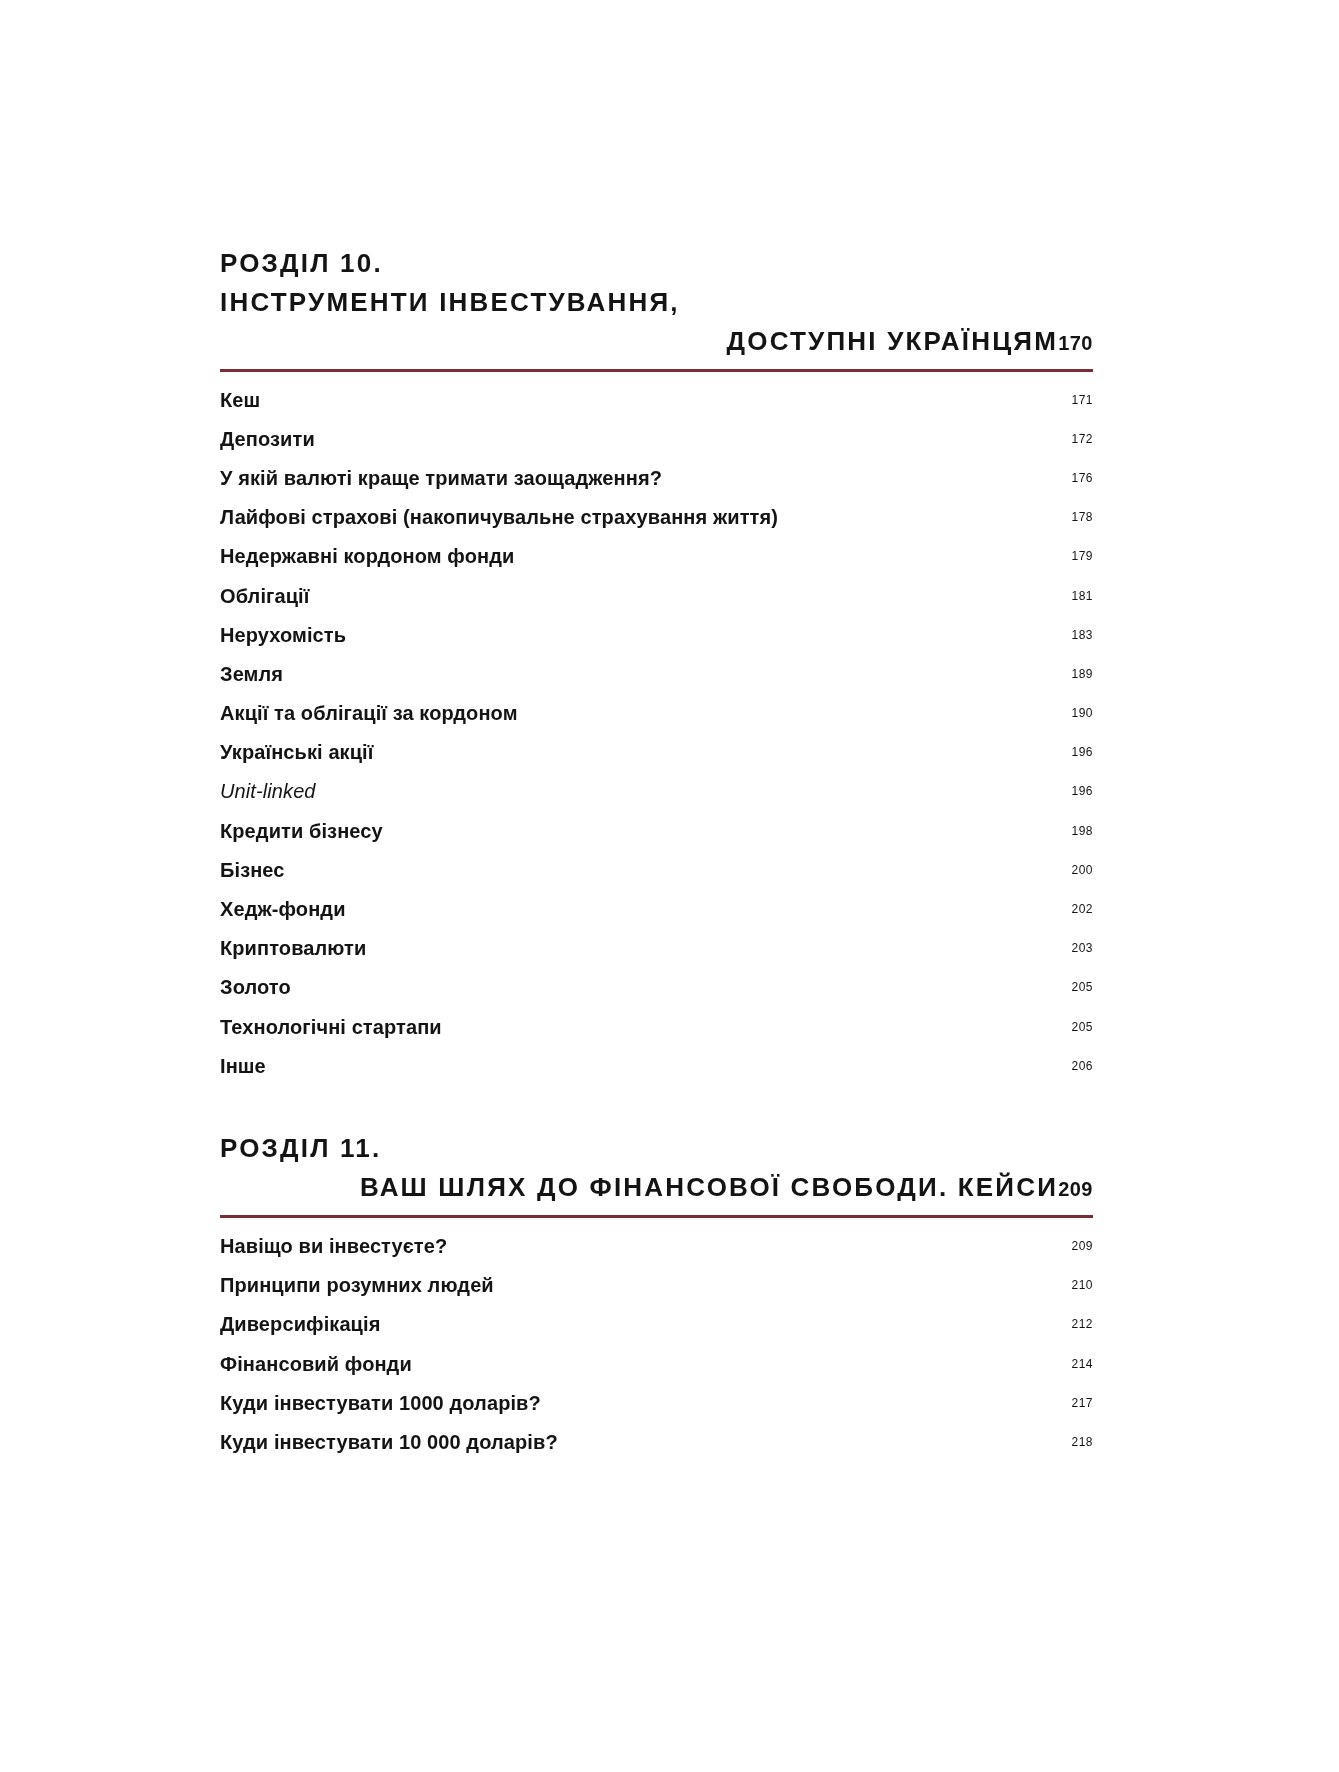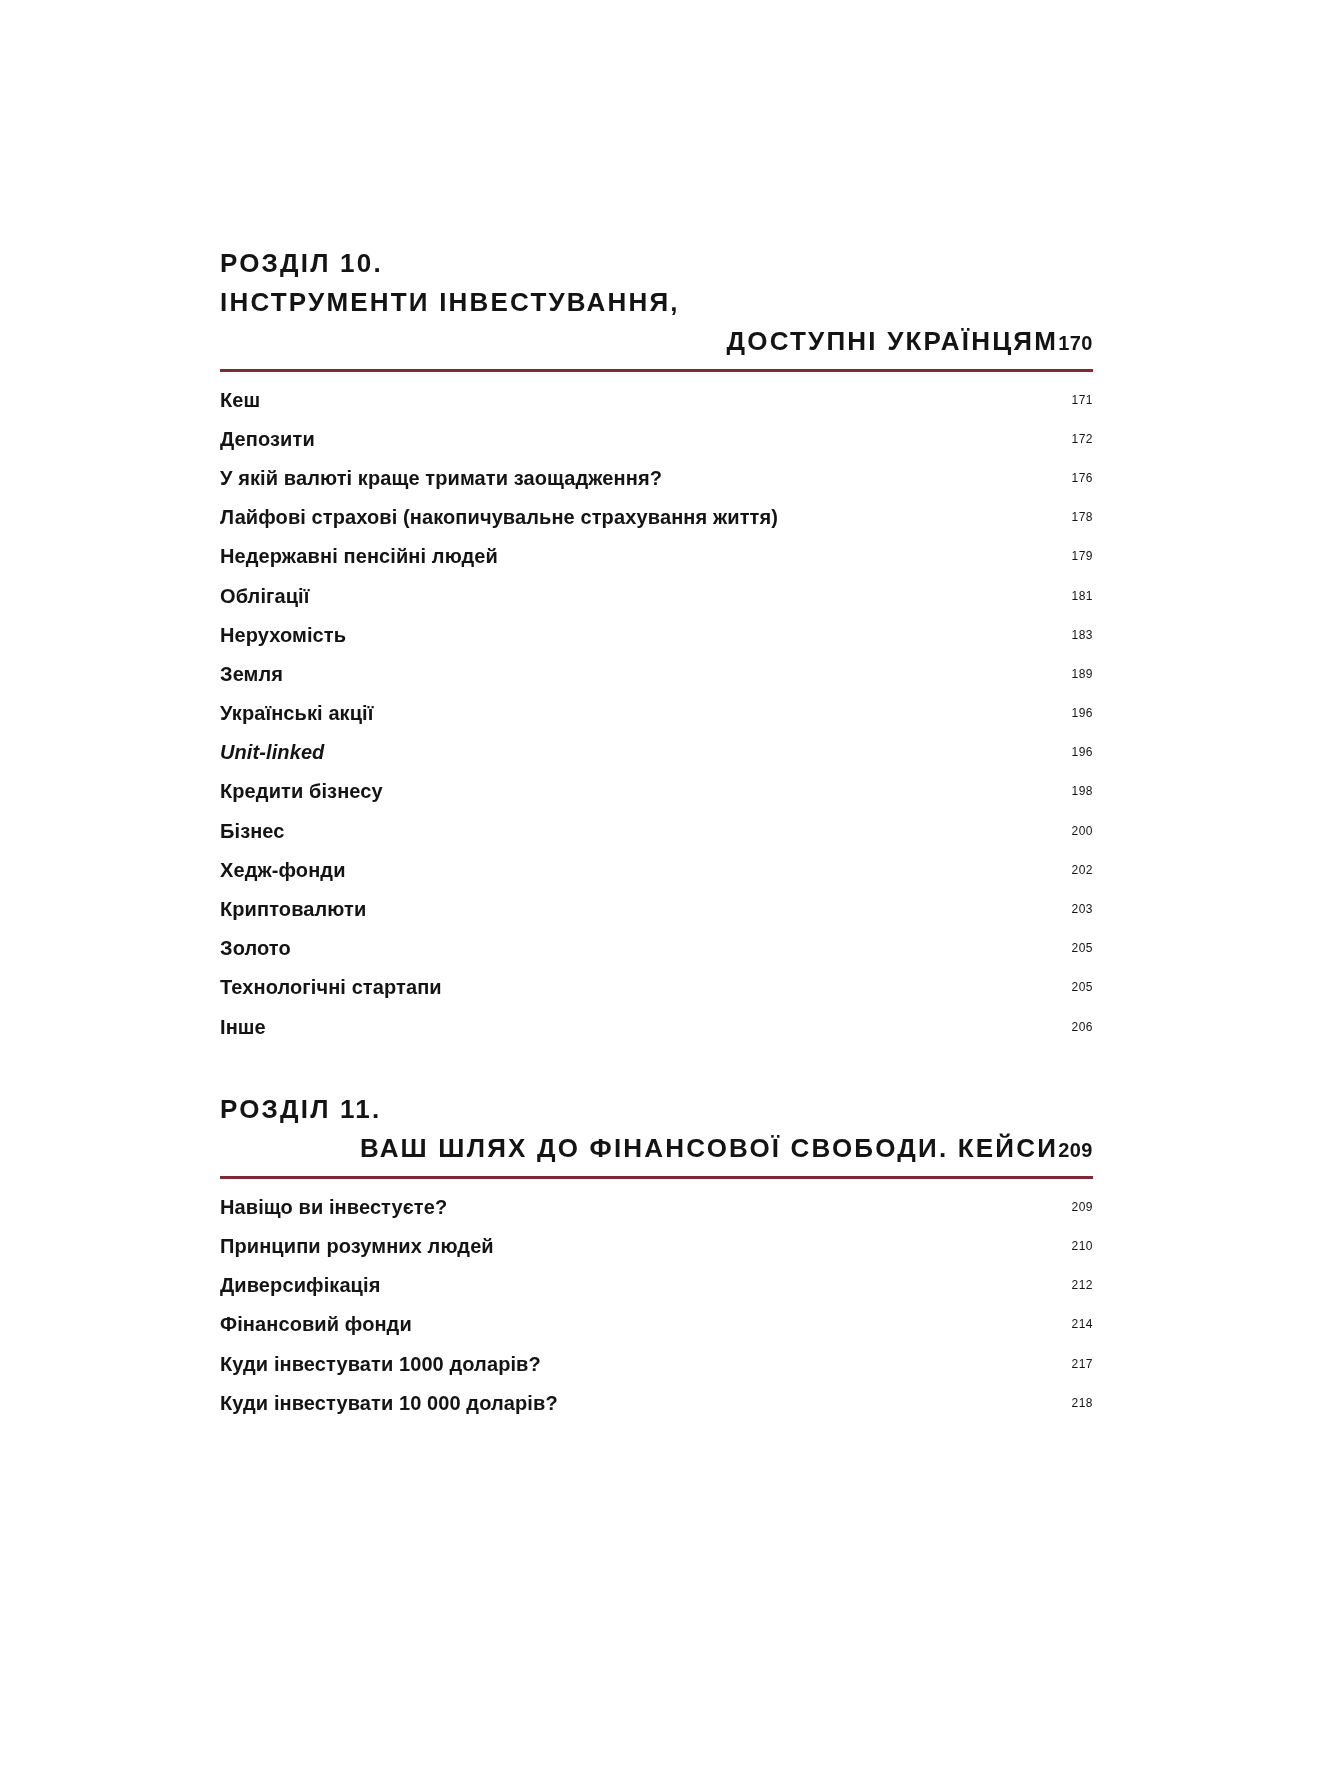--- a/index.html
+++ b/index.html
@@ -62,21 +62,21 @@
     padding:8.6px 0;
   }
   .item-label{
     font-size:20px;
     line-height:22px;
     font-weight:600;
     letter-spacing:0.1px;
   }
   .item-label.italic{
     font-style:italic;
-    font-weight:700;
+    font-weight:400;
   }
   .item-page{
     font-size:12px;
     line-height:22px;
     font-weight:400;
     letter-spacing:0.5px;
     flex:0 0 auto;
     margin-left:20px;
   }
 </style>
@@ -110,39 +110,43 @@
     <div class="item-label">У якій валюті краще тримати заощадження?</div>
     <div class="item-page">176</div>
   </div>
 
   <div class="item-row">
     <div class="item-label">Лайфові страхові (накопичувальне страхування життя)</div>
     <div class="item-page">178</div>
   </div>
 
   <div class="item-row">
-    <div class="item-label">Недержавні пенсійні людей</div>
+    <div class="item-label">Недержавні кордоном фонди</div>
     <div class="item-page">179</div>
   </div>
 
   <div class="item-row">
     <div class="item-label">Облігації</div>
     <div class="item-page">181</div>
   </div>
 
   <div class="item-row">
     <div class="item-label">Нерухомість</div>
     <div class="item-page">183</div>
   </div>
 
   <div class="item-row">
     <div class="item-label">Земля</div>
     <div class="item-page">189</div>
   </div>
 
+  <div class="item-row">
+    <div class="item-label">Акції та облігації за кордоном</div>
+    <div class="item-page">190</div>
+  </div>
 
   <div class="item-row">
     <div class="item-label">Українські акції</div>
     <div class="item-page">196</div>
   </div>
 
   <div class="item-row">
     <div class="item-label italic">Unit-linked</div>
     <div class="item-page">196</div>
   </div>

